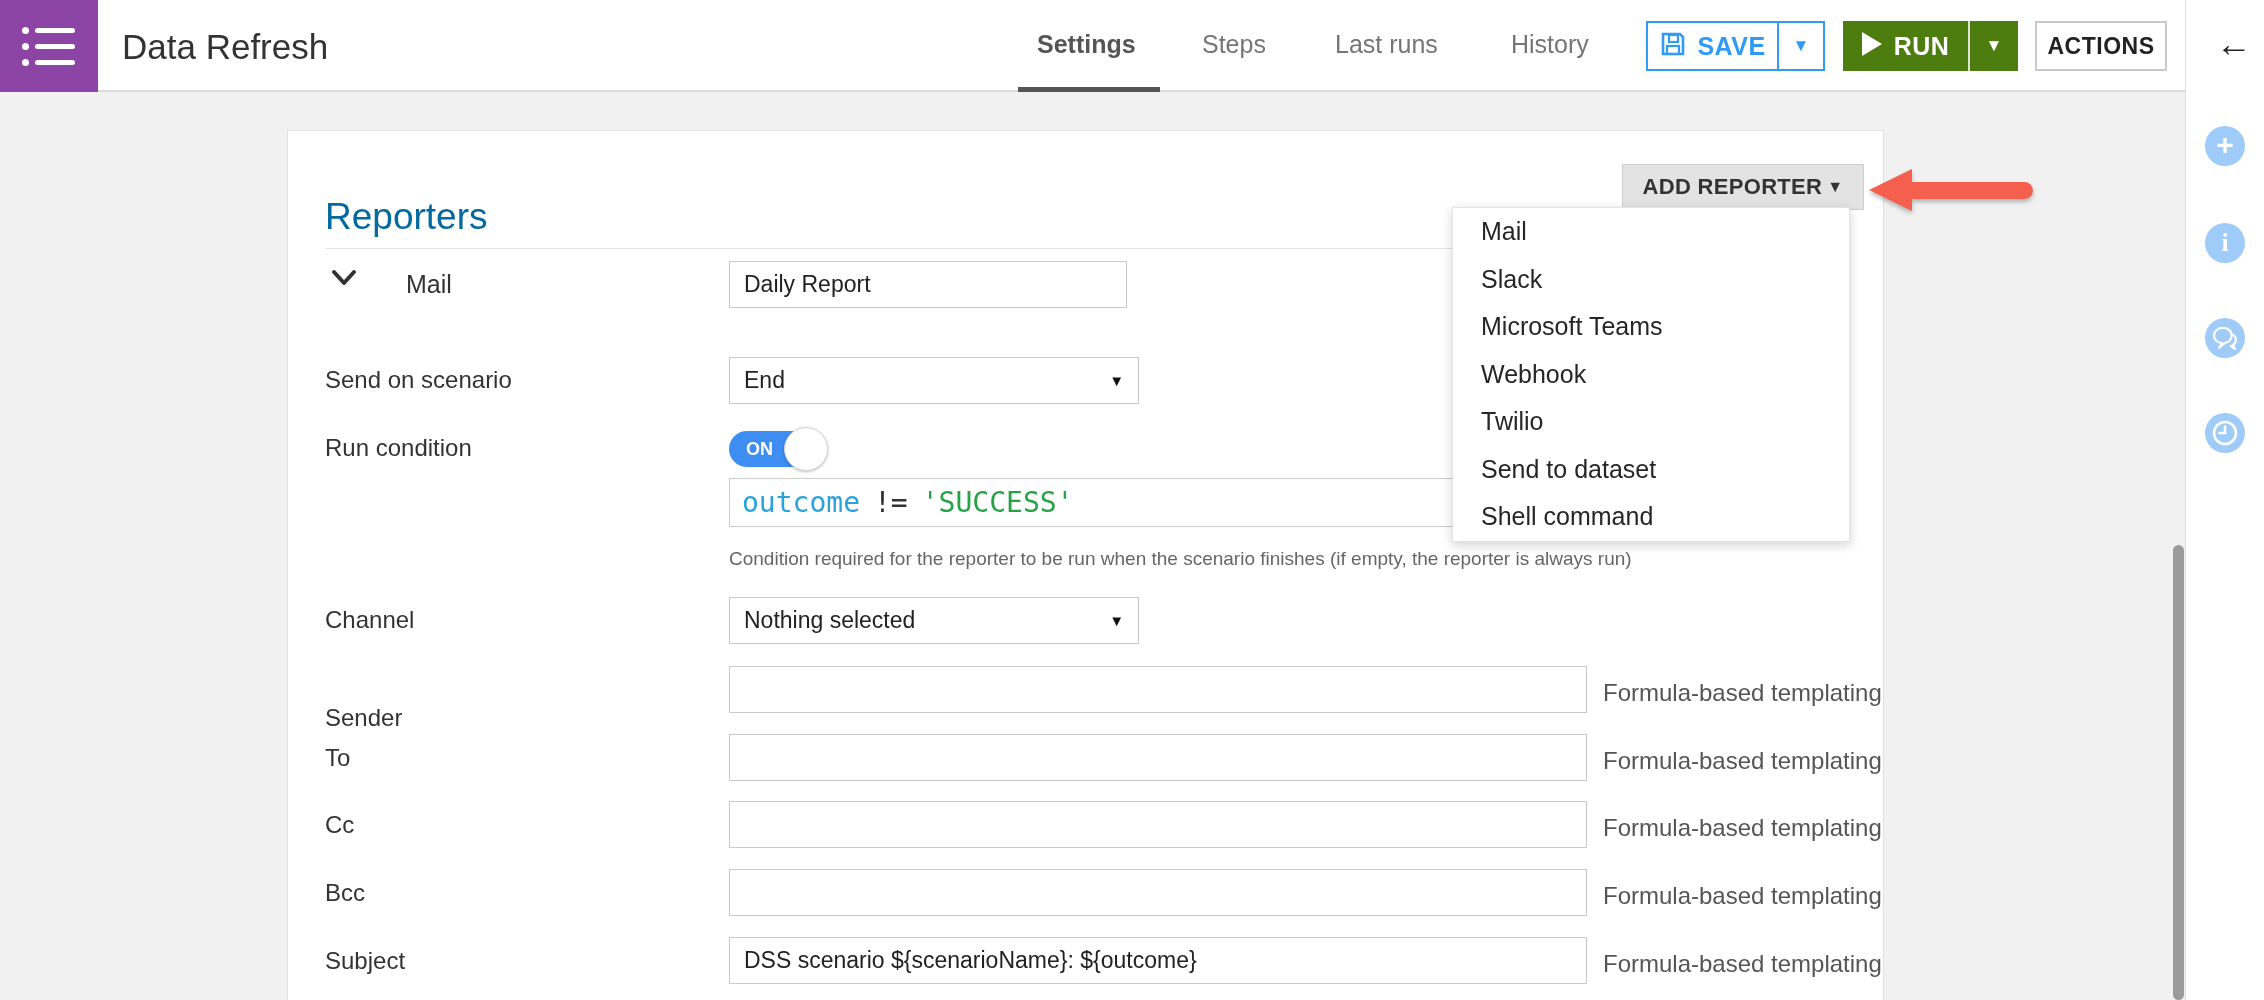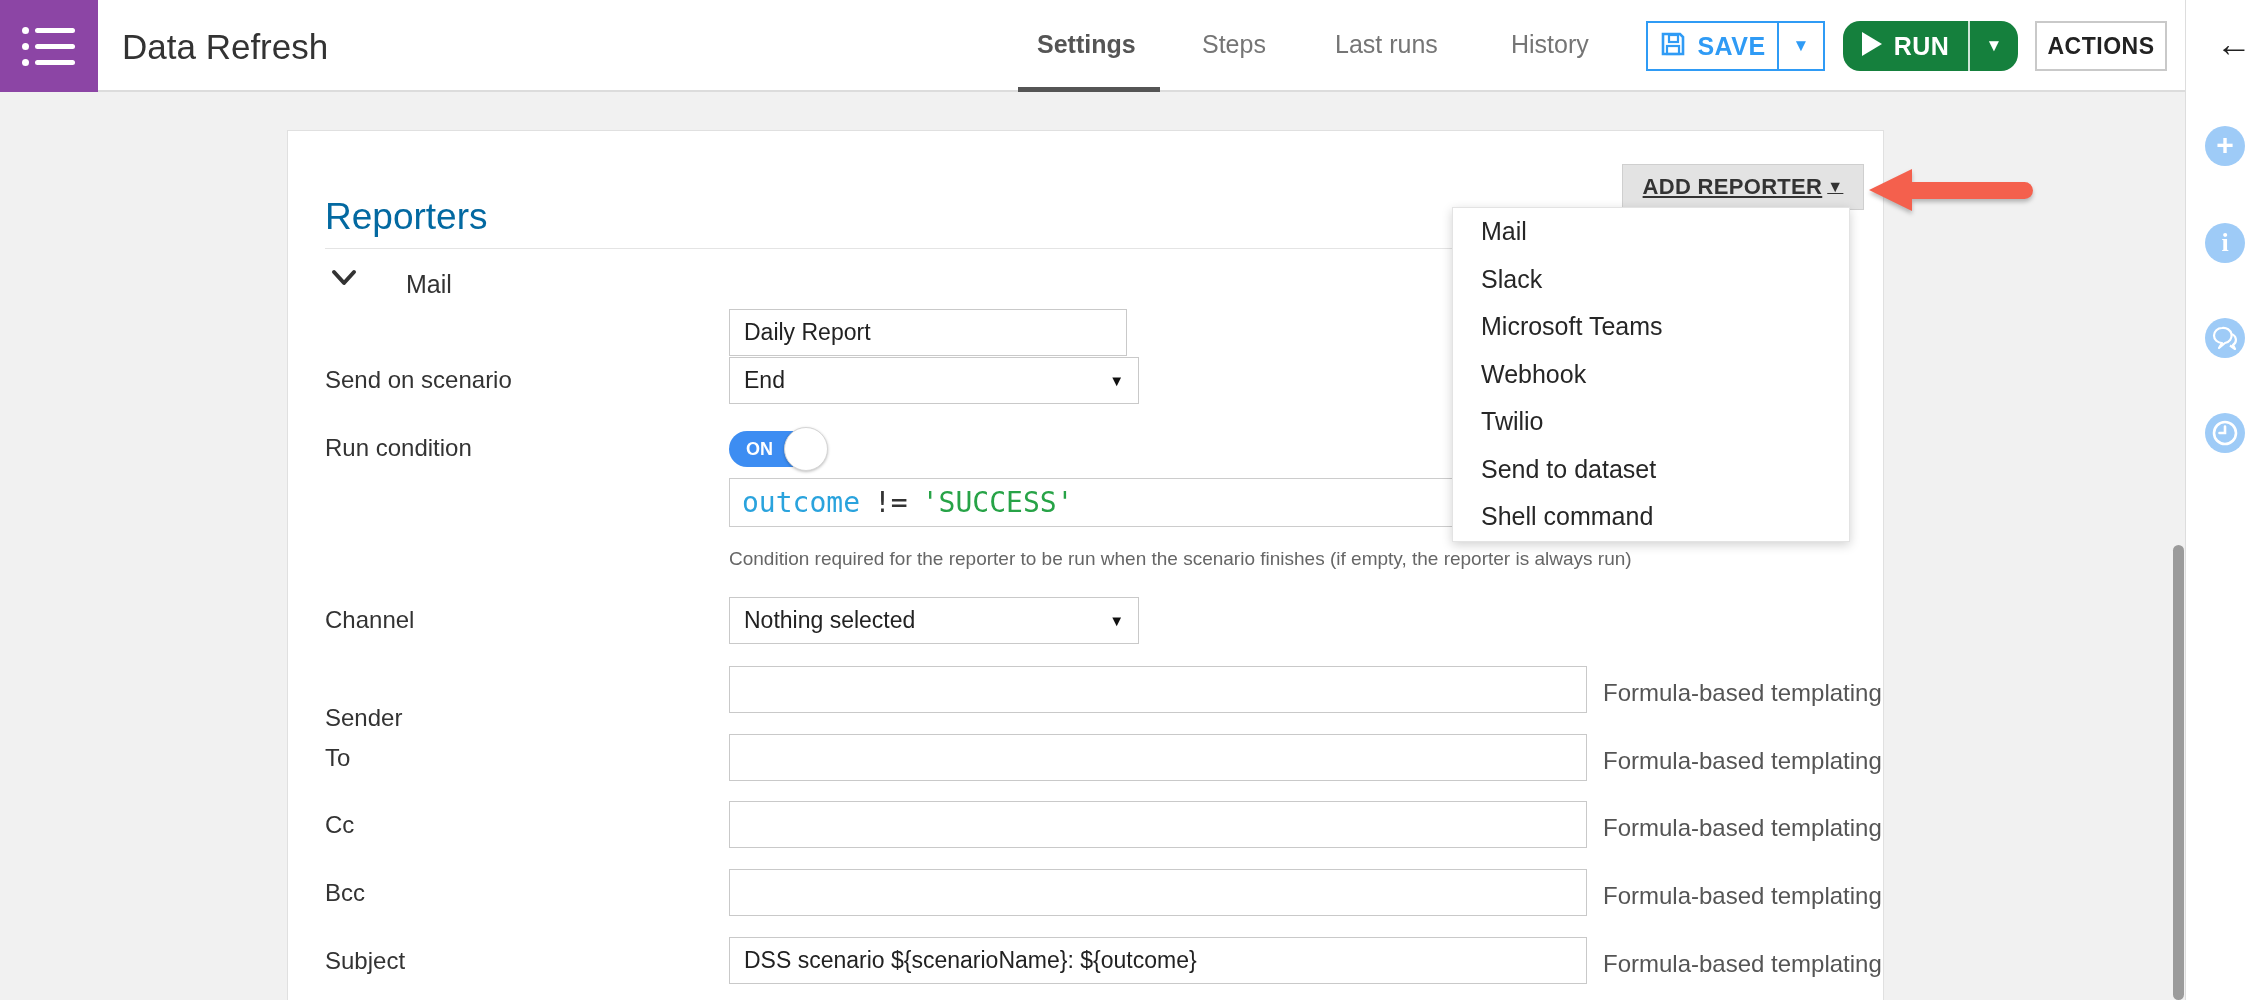--- a/index.html
+++ b/index.html
@@ -14,38 +14,38 @@
   .menu-bar { position:absolute; left:13px; top:1px; width:40px; height:5px; border-radius:3px; background:#fff; }
   .app-title { position:absolute; left:122px; top:27px; font-size:35px; color:#333; }
   .tab { position:absolute; top:30px; font-size:25px; color:#757575; cursor:pointer; }
   .tab.active { color:#555; font-weight:bold; }
   .tab-underline { position:absolute; left:1018px; top:87px; width:142px; height:5px; background:#555; }
 
   .btn { position:absolute; top:21px; height:50px; display:flex; align-items:center; cursor:pointer; }
   .save-btn { left:1646px; width:179px; border:2px solid #2f9bf5; color:#2f9bf5; background:#fff; }
   .save-main { flex:1; display:flex; align-items:center; justify-content:center; gap:10px; height:100%; }
   .save-caret { width:46px; height:100%; border-left:2px solid #2f9bf5; display:flex; align-items:center; justify-content:center; font-size:17px; }
-  .run-btn { left:1843px; width:175px; background:#15803d; color:#fff;border-radius:17px; }
+  .run-btn { left:1843px; width:175px; background:#4d7c0f; color:#fff; }
   .run-main { flex:1; display:flex; align-items:center; justify-content:center; gap:12px; height:100%; }
   .run-caret { width:50px; height:100%; border-left:2px solid rgba(255,255,255,.8); display:flex; align-items:center; justify-content:center; font-size:17px; }
   .btn-label { font-weight:bold; font-size:25px; letter-spacing:.5px; }
   .actions-btn { left:2035px; width:132px; justify-content:center; border:2px solid #c9c9c9; background:#fff; color:#222; font-weight:bold; font-size:23px; letter-spacing:.5px; }
 
   
   .right-rail { position:absolute; right:0; top:0; width:79px; height:1000px; background:#fff; border-left:1px solid #ddd; z-index:6; }
   .collapse-arrow { position:absolute; left:30px; top:26px; font-size:36px; color:#222; cursor:pointer; line-height:1; }
   .rail-ic { position:absolute; left:19px; width:40px; height:40px; border-radius:50%; background:#9ecbf7; color:#fff; display:flex; align-items:center; justify-content:center; cursor:pointer; }
   .scroll-thumb { position:absolute; left:2173px; top:545px; width:11px; height:455px; background:#9b9b9b; border-radius:6px; z-index:6; }
 
   
   .card { position:absolute; left:287px; top:130px; width:1597px; height:880px; background:#fff; border:1px solid #e0e0e0; }
   .panel-title { position:absolute; left:325px; top:196px; font-size:37px; color:#0369a1; }
   .panel-divider { position:absolute; left:325px; top:248px; width:1521px; height:1px; background:#e4e4e4; }
 
-  .add-reporter { position:absolute; left:1622px; top:164px; width:242px; height:46px; background:#e3e3e3; border:1px solid #cfcfcf; display:flex; align-items:center; justify-content:center; gap:5px; font-size:22px; font-weight:bold; color:#333; letter-spacing:.3px; cursor:pointer; z-index:7;text-decoration:underline; }
+  .add-reporter { position:absolute; left:1622px; top:164px; width:242px; height:46px; background:#e3e3e3; border:1px solid #cfcfcf; display:flex; align-items:center; justify-content:center; gap:5px; font-size:22px; font-weight:bold; color:#333; letter-spacing:.3px; cursor:pointer; z-index:7; }
   .add-caret { font-size:16px; }
 
   .dropdown { position:absolute; left:1452px; top:207px; width:398px; background:#fff; border:1px solid #e3e3e3; box-shadow:0 3px 10px rgba(0,0,0,.18); z-index:9; }
   .dd-item { height:47.5px; line-height:47.5px; padding-left:28px; font-size:25px; color:#262626; cursor:pointer; }
 
   .pointer-arrow { position:absolute; left:1869px; top:169px; z-index:10; filter:drop-shadow(0 3px 2px rgba(0,0,0,.25)); }
   .pa-head { position:absolute; left:0; top:0; width:0; height:0; border-top:21px solid transparent; border-bottom:21px solid transparent; border-right:43px solid #f4604d; }
   .pa-body { position:absolute; left:42px; top:13px; width:122px; height:17px; background:#f4604d; border-radius:0 9px 9px 0; }
 
   
@@ -160,21 +160,21 @@
     <span>ADD REPORTER</span>
     <span class="add-caret">▼</span>
   </div>
 
   <div class="chev-btn">
     <svg width="28" height="20" viewBox="0 0 28 20">
         <polyline points="4,4 14,15 24,4" fill="none" stroke="#333" stroke-width="4" stroke-linecap="round" stroke-linejoin="round"></polyline>
       </svg>
   </div>
   <div class="f-label" style="left:406px; top:270px; font-size:25px;">Mail</div>
-  <input class="f-input" style="left: 729px; top: 261px; width: 398px; margin-top: 48px;" value="Daily Report">
+  <input class="f-input" style="left: 729px; top: 261px; width: 398px;" value="Daily Report">
 
   <div class="f-label" style="left:325px; top:366px;">Send on scenario</div>
   <div class="f-select" style="left:729px; top:357px; width:410px;">
     <span>End</span>
     <span class="sel-caret">▼</span>
   </div>
 
   <div class="f-label" style="left:325px; top:434px;">Run condition</div>
   <div class="toggle">
     <span class="toggle-txt">ON</span>

